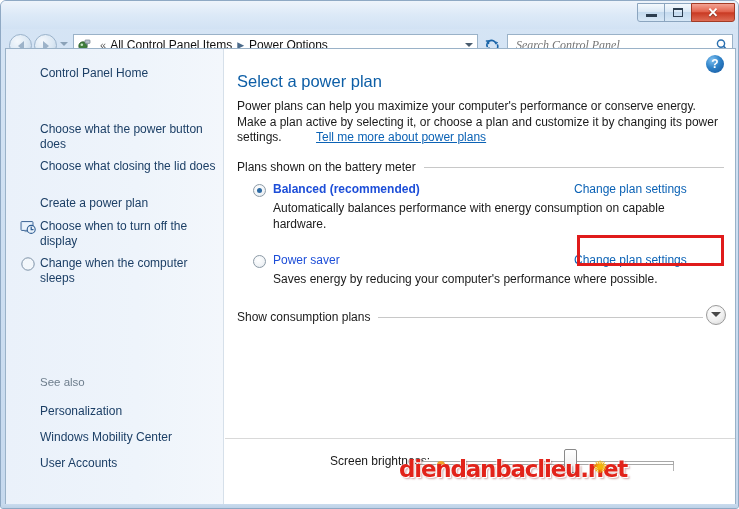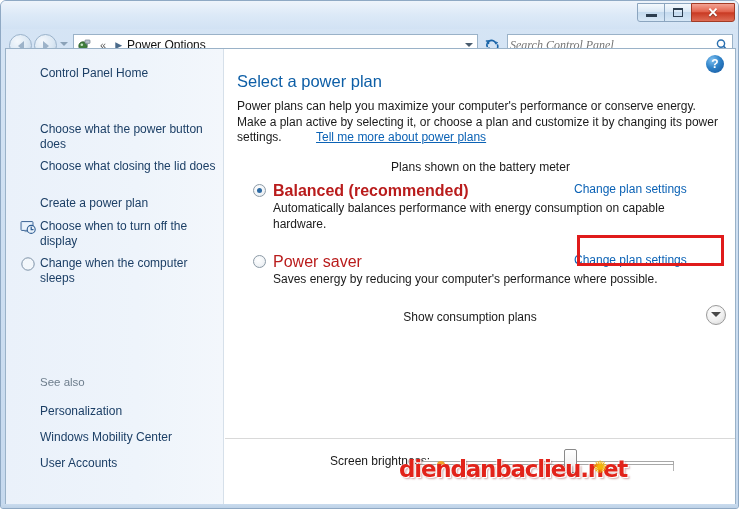--- a/index.html
+++ b/index.html
@@ -162,20 +162,21 @@
     box-sizing: border-box;
     display: flex; align-items: center;
   }
   #search-input {
     border: none; outline: none;
     flex: 1;
     font-family: "Liberation Serif", serif;
     font-style: italic;
     font-size: 12px;
     color: #808080;
+    margin-left: 6px;
     background: transparent;
   }
   #search-icon {
     width: 20px; height: 20px;
     display: flex; align-items: center; justify-content: center;
     flex: none;
     color: #2a6fb0;
   }
 
   
@@ -263,21 +264,20 @@
 
   
   .grouphdr {
     position: absolute;
     left: 12px;
     width: 487px;
     display: flex;
     align-items: center;
     font-size: 12px;
     color: #1a1a1a;
-    flex-direction: column;
   }
   .grouphdr .rule {
     flex: 1;
     height: 1px;
     background: #c8c8c8;
     margin-left: 8px;
   }
 
   .plan-radio {
     position: absolute;
@@ -291,22 +291,22 @@
   .plan-radio.checked::after {
     content: "";
     position: absolute;
     left: 3px; top: 3px;
     width: 5px; height: 5px;
     border-radius: 50%;
     background: #2d6aa3;
   }
   .plan-name {
     position: absolute;
-    font-size: 16px;
-    color: #b91c1c;
+    font-size: 12px;
+    color: #1d4ed8;
     cursor: pointer;
   }
   .plan-name.bold { font-weight: bold; }
   .plan-desc {
     position: absolute;
     font-size: 12px;
     color: #1a1a1a;
     line-height: 15.5px;
   }
   .plan-action {
@@ -460,20 +460,21 @@
         <svg width="16" height="16" viewBox="0 0 16 16">
           <circle cx="6" cy="9" r="4.2" fill="#3f7d3c" stroke="#2a5a28" stroke-width="0.8"></circle>
           <circle cx="4.8" cy="7.8" r="1.3" fill="#c9e6c8"></circle>
           <rect x="8" y="3" width="5" height="3.4" rx="0.6" fill="#b9c3cc" stroke="#6d7b88" stroke-width="0.7"></rect>
           <rect x="9.6" y="6.2" width="1.4" height="2.2" fill="#8b9aa7"></rect>
           <path d="M2 13 h8" stroke="#2a5a28" stroke-width="1" fill="none"></path>
         </svg>
       </span>
       <span id="crumbs">
         <span class="crumb-sep-double">«</span>
+        <span class="crumb">All Control Panel Items</span>
         <span class="crumb-arrow">▶</span>
         <span class="crumb">Power Options</span>
       </span>
       <span id="addr-drop">
           <i></i>
         </span>
     </div>
 
     <div id="refreshbtn">
       <svg width="15" height="15" viewBox="0 0 15 15">

